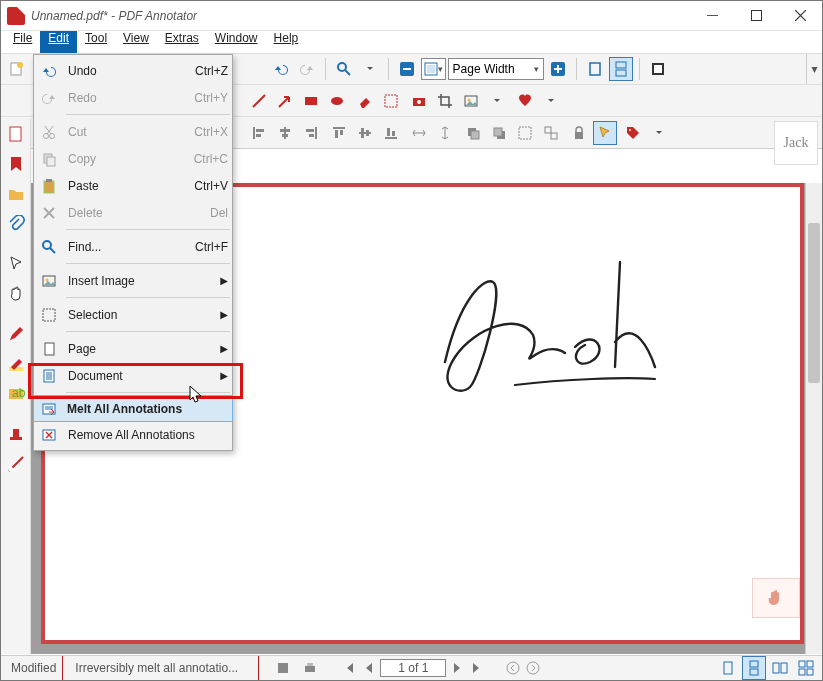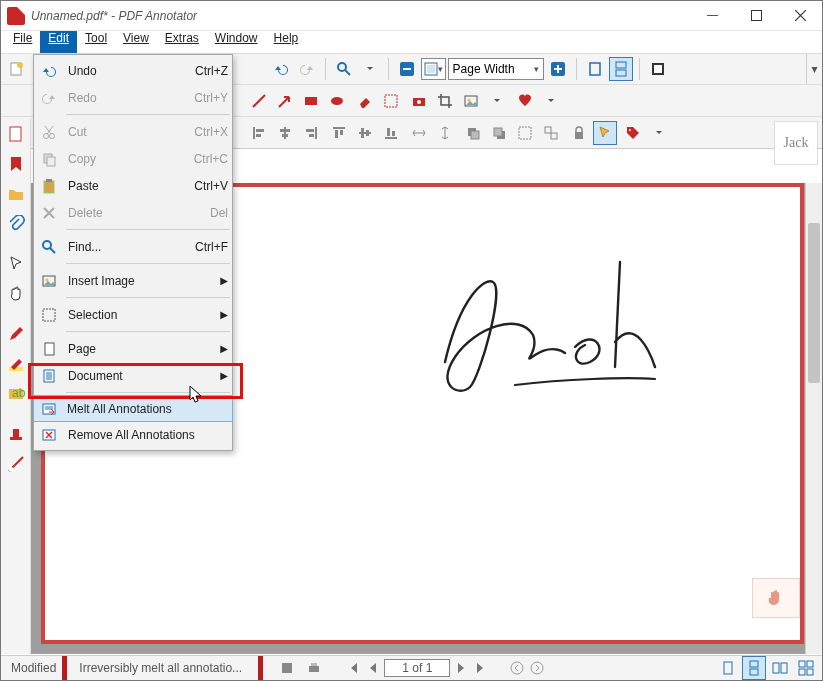--- a/index.html
+++ b/index.html
@@ -46,33 +46,33 @@
 .vscroll .thumb{ position:absolute; left:2px; right:2px; top:40px; height:160px; background:#c4c4c4; border-radius:2px;}
 
 
 .handwriting { position: absolute; left: 380px; top: 70px; }
 
 
 .palmbox { position: absolute; right: 22px; bottom: 36px; width: 48px; height: 40px; border: 1px solid #eecfc9; background:#fff6f4; display:flex; align-items:center; justify-content:center;}
 
 
 .statusbar { position: absolute; left: 0; right: 0; bottom: 0; height: 25px; background: #f4f4f4; border-top: 1px solid #ccc; display: flex; align-items: center; padding: 0 4px; gap: 6px; }
-.statusbar .cell { padding: 0 6px; height: 100%; display: flex; align-items: center; border-right: 5px solid #b91c1c; color:#555; }
+.statusbar .cell { padding: 0 6px; height: 100%; display: flex; align-items: center; border-right: 1px solid #b91c1c; color:#555; }
 .pgnav { display:flex; align-items:center; gap:2px;}
 .pgnav .nb{ width:18px; height:18px; display:flex;align-items:center;justify-content:center; color:#555;}
 .pgbox{ width:66px; height:18px; border:1px solid #888; background:#fff; display:flex; align-items:center; justify-content:center;}
 .statusbar .right { margin-left:auto; display:flex; gap:2px;}
 .statusbar .right .tbtn.sel{border:1px solid #3a7ab8;background:#cfe6f7;}
 
 
 .dropdown { position: absolute; left: 32px; top: 53px; width: 200px; background: #f2f2f2; border: 1px solid #a7a7a7; box-shadow: 2px 3px 6px rgba(0,0,0,.25); z-index: 50; padding:2px 0;}
 .dropdown .iconcol { position:absolute; left:0; top:0; bottom:0; width:30px; background:#f2f2f2;}
 .dropdown .row { position:relative; height: 27px; display: flex; align-items: center; padding-left: 34px; padding-right: 4px; color: #222; }
 .dropdown .row.dis { color: #9a9a9a; }
-.dropdown .row.hl { background: #d6e7f5; border:1px solid #7bb1dd; margin:-1px; padding-left:33px;}
+.dropdown .row.hl { background: #d6e7f5; border:1px solid #7bb1dd; margin:-1px; padding-left:33px;font-weight:bold;}
 .dropdown .row .sc { margin-left: auto; color: inherit; }
 .dropdown .row .ar { margin-left: auto; font-size: 10px; }
 .dropdown .divider { height: 1px; background: #d0d0d0; margin: 3px 2px 3px 32px; }
 .dropdown .ico { position:absolute; left:5px; width:20px; height:20px; display:flex; align-items:center; justify-content:center; }
 
 
 .callout { position: absolute; left: 27px; top: 362px; width: 215px; height: 36px; border: 3px solid #d11; z-index: 60; pointer-events: none; }
 
 
 .cursor { position: absolute; left: 188px; top: 384px; z-index: 70; pointer-events: none; }

